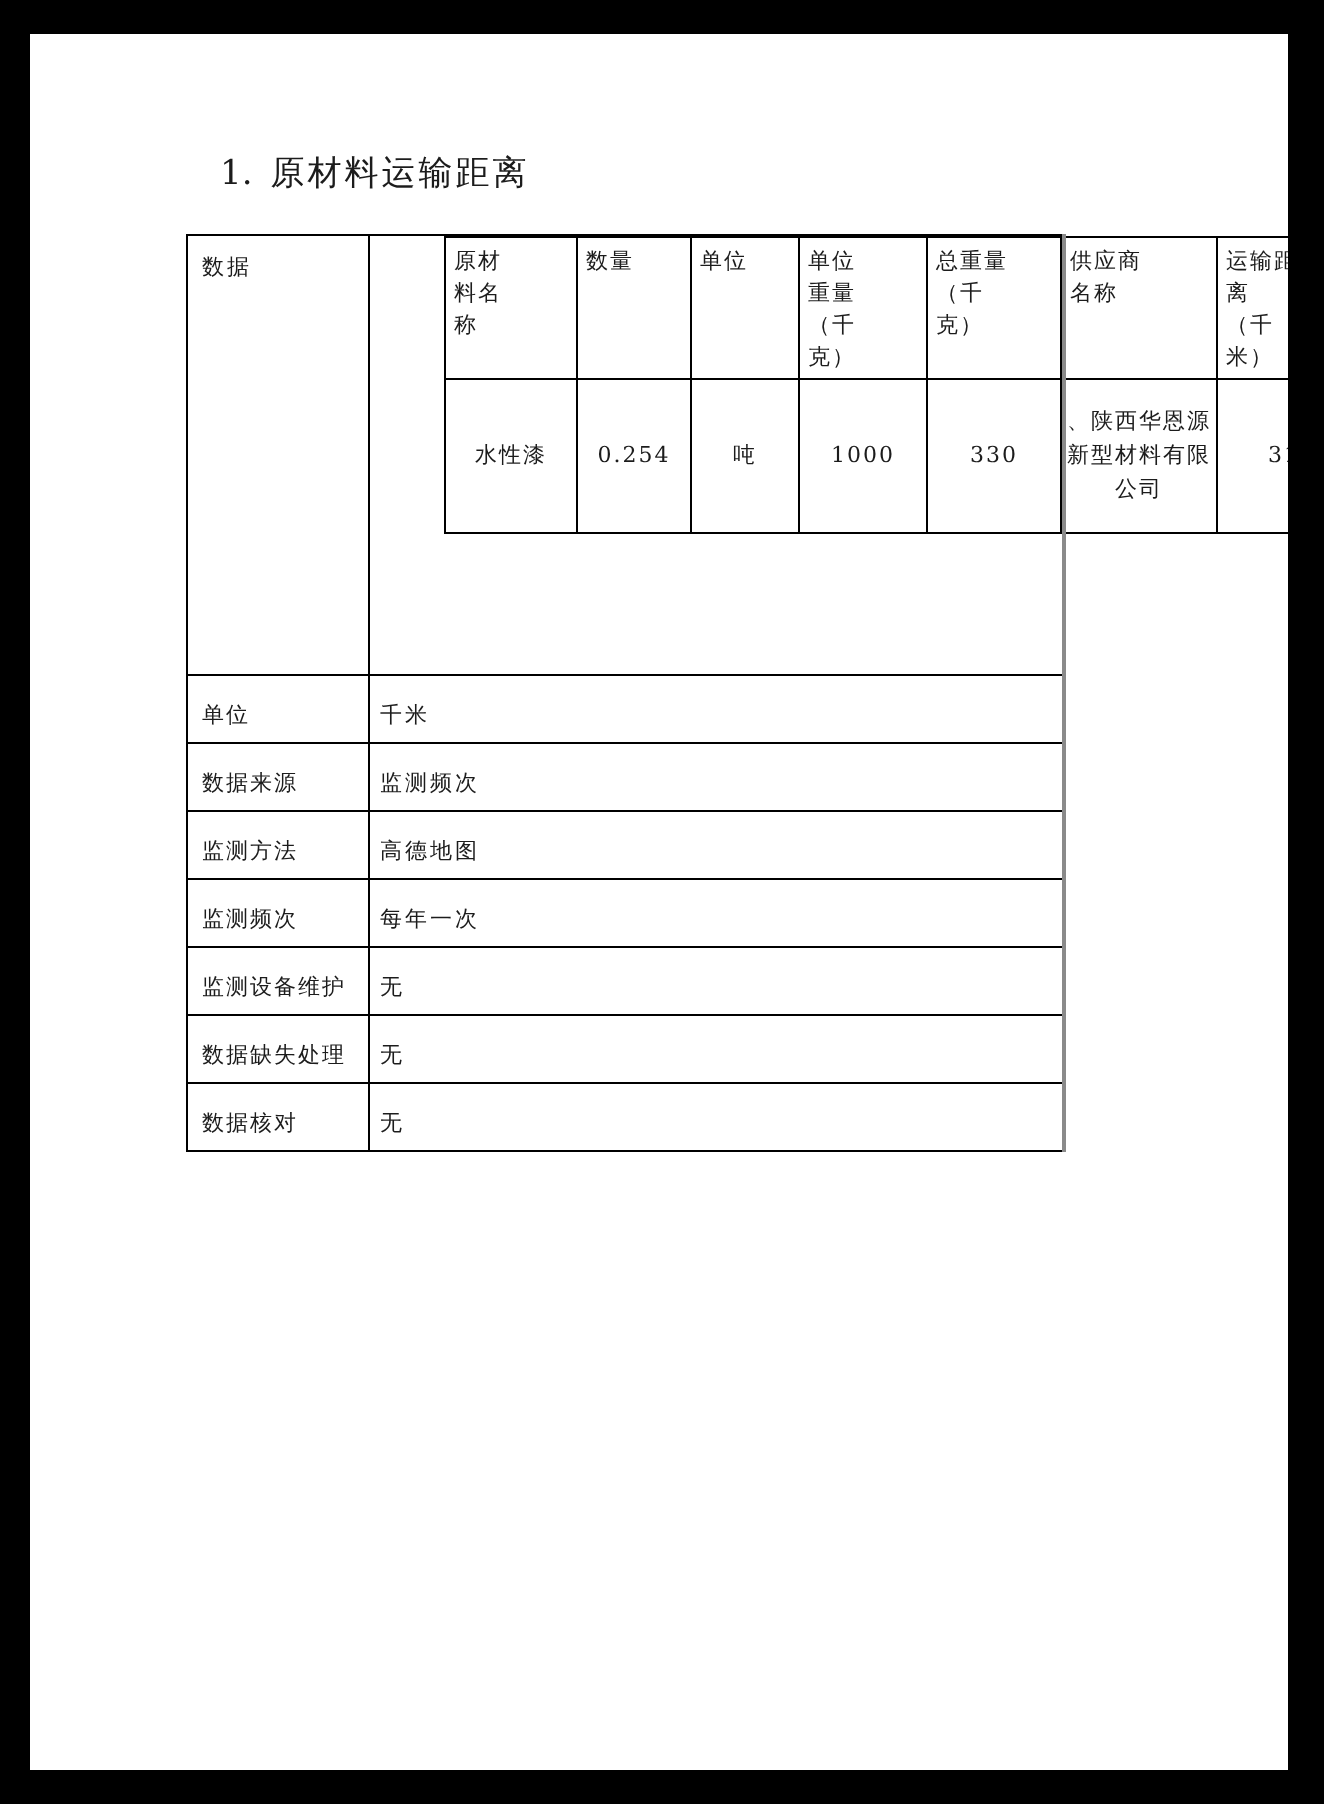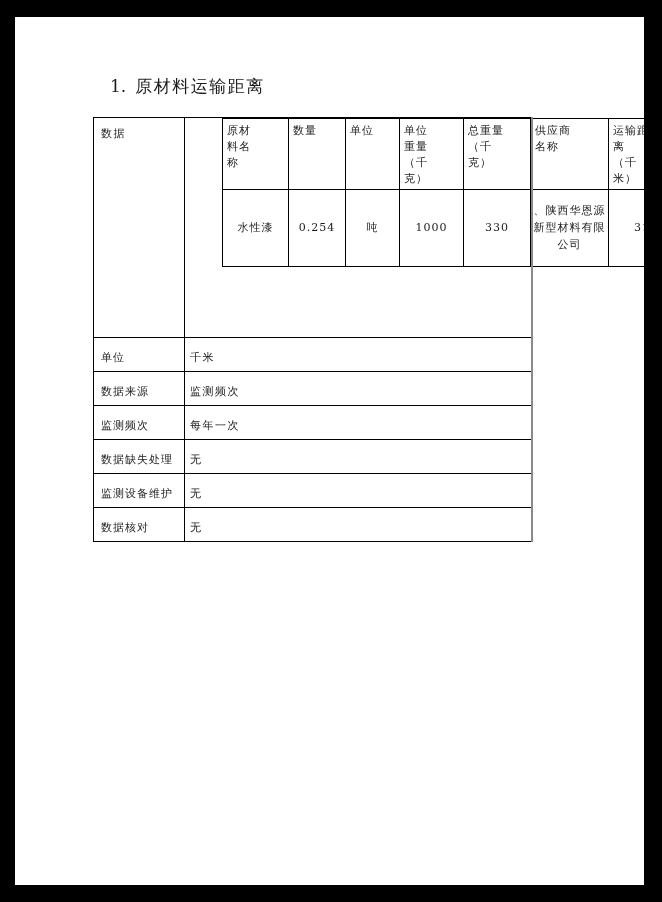--- a/index.html
+++ b/index.html
@@ -156,29 +156,33 @@
 
       <tr class="info-row">
         <td class="label-col">单位</td>
         <td class="value-col">千米</td>
       </tr>
       <tr class="info-row">
         <td class="label-col">数据来源</td>
         <td class="value-col">监测频次</td>
       </tr>
       <tr class="info-row">
+        <td class="label-col">监测方法</td>
+        <td class="value-col">高德地图</td>
+      </tr>
+      <tr class="info-row">
         <td class="label-col">监测频次</td>
         <td class="value-col">每年一次</td>
       </tr>
       <tr class="info-row">
-        <td class="label-col">数据缺失处理</td>
+        <td class="label-col">监测设备维护</td>
         <td class="value-col">无</td>
       </tr>
       <tr class="info-row">
-        <td class="label-col">监测设备维护</td>
+        <td class="label-col">数据缺失处理</td>
         <td class="value-col">无</td>
       </tr>
       <tr class="info-row">
         <td class="label-col">数据核对</td>
         <td class="value-col">无</td>
       </tr>
     </tbody>
   </table>
 
 </div>

